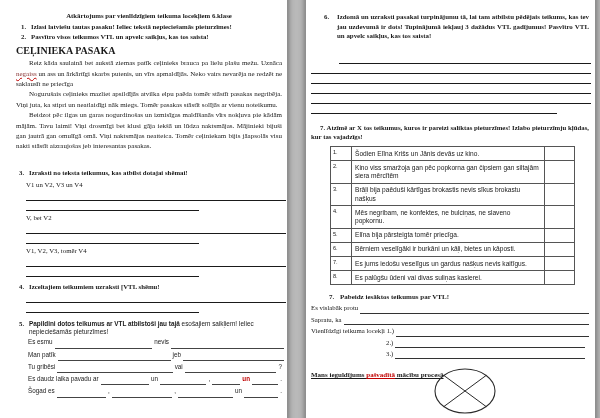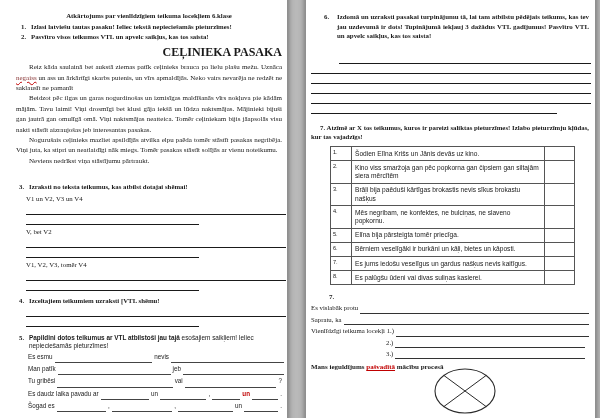--- a/index.html
+++ b/index.html
@@ -8,21 +8,21 @@
   body{background:#b9b9b9;position:relative;font-family:"Liberation Serif",serif;color:#1a1a1a;}
   .page{position:absolute;top:-6px;height:430px;background:#fff;border:1px solid #8f8f8f;
         box-shadow:0 0 6px rgba(0,0,0,.45);}
   .page-left{left:-6px;width:294px;padding:17px 5px 0 21px;}
   .page-right{left:305px;width:291px;padding:17px 6px 0 5px;}
 
   
   .doc-title{font-weight:bold;font-size:6.8px;text-align:center;margin-bottom:3px;}
   .intro-item{display:flex;font-weight:bold;font-size:6.8px;line-height:9.6px;margin-left:5px;}
   .intro-item .num{width:10px;flex:none;}
-  .story-title{font-weight:bold;font-size:12px;text-align:right;margin:4px 0 2px 0;}
+  .story-title{font-weight:bold;font-size:10px;text-align:left;margin:4px 0 2px 0;}
   .story-p{font-size:7px;line-height:10.4px;text-align:justify;text-indent:13px;}
   .story-p .b{font-weight:normal;}
   .red-word{color:var(--dred);text-decoration:underline wavy var(--red);text-decoration-thickness:1px;text-underline-offset:1px;}
   .q-head{display:flex;font-weight:bold;font-size:6.8px;line-height:10px;margin-left:3px;}
   .q-head .num{width:10px;flex:none;}
   .q3{margin-top:16px;}
   .scheme{margin-left:10px;}
   .scheme-label{font-size:6.8px;line-height:10px;margin-top:2px;}
   .ln{border-bottom:1px solid var(--line);height:1px;}
   .scheme .ln.long, .q4-lines .ln.long{width:260px;margin-top:10px;}
@@ -55,45 +55,44 @@
   .ptable td{border:1px solid #555;}
   .ptable .cnum{width:21px;vertical-align:top;font-size:5.6px;padding:1px 0 0 2px;}
   .ptable .ctxt{width:193px;padding:2.5px 3px;}
   .ptable .cmark{width:30px;}
   .q7b{display:flex;font-weight:bold;font-size:7px;line-height:10px;margin-top:7px;margin-left:18px;}
   .q7b .num{width:11px;flex:none;}
   .fline{display:flex;align-items:flex-end;font-size:6.8px;line-height:11.4px;white-space:nowrap;}
   .fline .lbl{flex:none;padding-right:2px;}
   .fline .bl{border-bottom:0.9px solid #333;height:9px;flex-grow:1;}
   .fline.ind{margin-left:75px;margin-right:4px;}
-  .footer-line{font-weight:bold;font-size:7px;margin-top:4px;}
+  .footer-line{font-weight:bold;font-size:7px;margin-top:12px;text-decoration:underline;}
   .sp-red{color:var(--red);text-decoration:underline var(--red);text-underline-offset:1px;}
   .assess-ellipse{position:absolute;left:127px;top:372px;}
 </style>
 </head>
 <body>
 
 <div class="page page-left">
   <div class="doc-title">Atkārtojums par vienlīdzīgiem teikuma locekļiem 6.klase</div>
   <div id="intro-list">
       <div class="intro-item">
         <span class="num">1.</span>
         <span>Izlasi latviešu tautas pasaku! Ieliec tekstā nepieciešamās pieturzīmes!</span>
       </div>
       <div class="intro-item">
         <span class="num">2.</span>
         <span>Pasvītro visos teikumos VTL un apvelc saikļus, kas tos saista!</span>
       </div>
     </div>
   <div class="story-title">CEĻINIEKA PASAKA</div>
   <div id="story">
-      <p class="story-p"><span>Reiz kāda saulainā bet aukstā ziemas patīk ceļinieks brauca pa lielu plašu mežu. </span><span class="b ">Uznāca </span><span class="b red-word">negaiss</span><span class="b "> un ass un ārkārtīgi skarbs putenis, un vīrs apmaldījās. Neko vairs nevarēja ne redzēt ne saklausīt ne pamanīt</span></p>
+      <p class="story-p"><span>Reiz kāda saulainā bet aukstā ziemas patīk ceļinieks brauca pa lielu plašu mežu. </span><span class="b ">Uznāca </span><span class="b red-word">negaiss</span><span class="b "> un ass un ārkārtīgi skarbs putenis, un vīrs apmaldījās. Neko vairs nevarēja ne redzēt ne saklausīt ne priecīga</span></p>
+      <p class="story-p"><span>Nogurušais ceļinieks mazliet apsildījās atvilka elpu paēda tomēr stāstīt pasakas negribēja. Viņi juta, ka stipri un neatlaidīgi nāk miegs. Tomēr pasakas stāstīt solījās ar vienu noteikumu.</span></p>
       <p class="story-p"><span>Beidzot pēc ilgas un garas nogurdinošas un izmisīgas maldīšanās vīrs nokļuva pie kādām mājām. Tavu laimi! Viņi drosmīgi bet klusi gāja iekšā un lūdza naktsmājas. Mājinieki bijuši gan jautrā gan omulīgā omā. Viņi naktsmājas neatteica. </span><span class="b ">Tomēr ceļiniekam bijis jāapsolās visu nakti stāstīt aizraujošas jeb interesantas pasakas.</span></p>
-      <p class="story-p"><span>Nogurušais ceļinieks mazliet apsildījās atvilka elpu paēda tomēr stāstīt pasakas negribēja. Viņi juta, ka stipri un neatlaidīgi nāk miegs. Tomēr pasakas stāstīt solījās ar vienu noteikumu.</span></p>
-      <p class="story-p"><span>Neviens nedrīkst viņa stāstījumu pārtraukt.</span></p>
     </div>
 
   <div class="q3">
     <div class="q-head">
       <span class="num">3.</span>
       <span>Izraksti no teksta teikumus, kas atbilst dotajai shēmai!</span>
     </div>
     <div id="schemes">
         <div class="scheme">
           <div class="scheme-label">V1 un V2,  V3 un V4</div>
@@ -236,20 +235,21 @@
         <tr>
           <td class="cnum">8.</td>
           <td class="ctxt">Es palūgšu ūdeni vai divas suliņas kasierei.</td>
           <td class="cmark"></td>
         </tr>
       </tbody>
   </table>
 
   <div class="q7b">
     <span class="num">7.</span>
+    <span>Pabeidz iesāktos teikumus par VTL!</span>
   </div>
 
   <div id="fill-lines">
       <div class="fline">
         <span class="lbl">Es vislabāk protu</span>
         <span class="bl"></span>
       </div>
       <div class="fline">
         <span class="lbl">Sapratu, ka</span>
         <span class="bl"></span>

